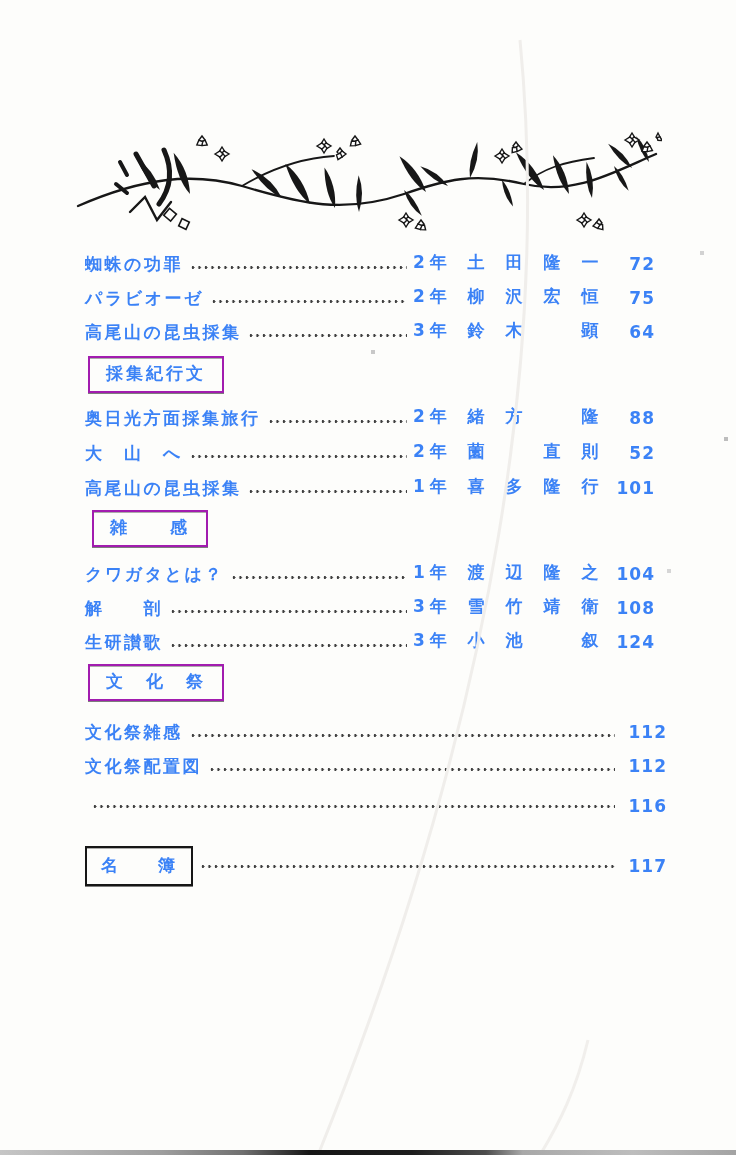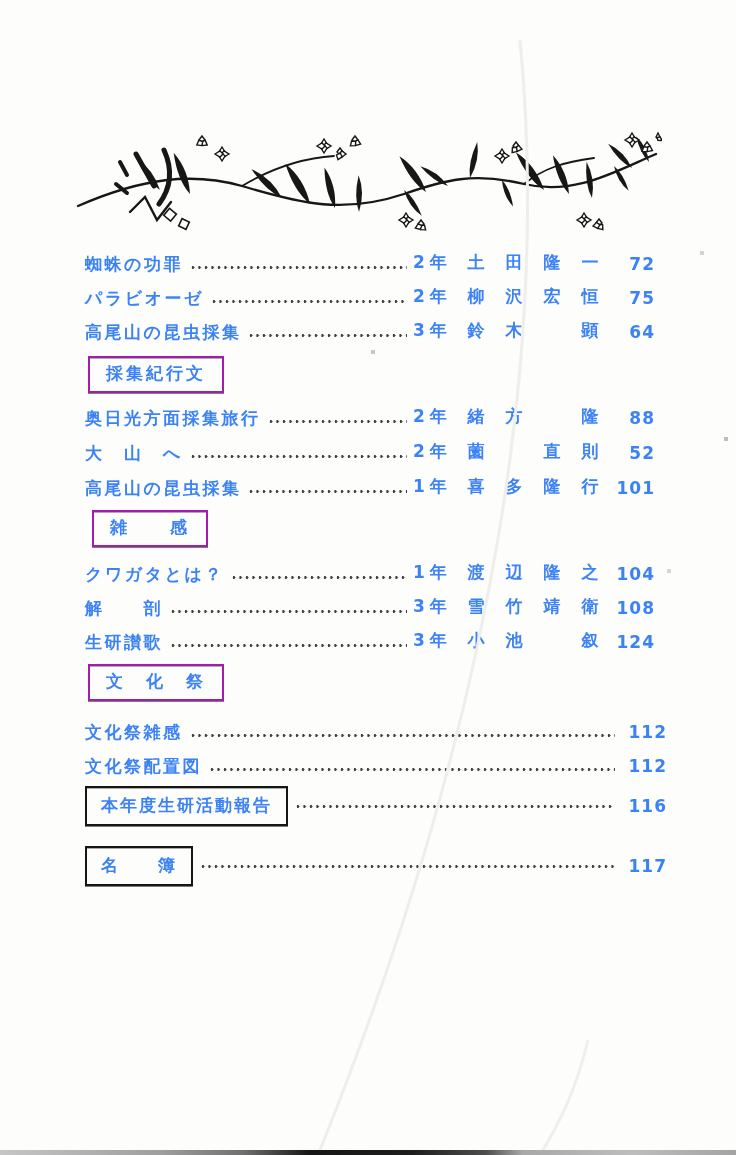--- a/index.html
+++ b/index.html
@@ -277,21 +277,20 @@
   <div class="row" style="top:720px">
     <span class="lead full"><span class="title">文化祭雑感</span><span class="dots"></span></span>
     <span class="pagenum">112</span>
   </div>
   <div class="row" style="top:754px">
     <span class="lead full"><span class="title">文化祭配置図</span><span class="dots"></span></span>
     <span class="pagenum">112</span>
   </div>
 
   <div class="boxrow" style="top:786px">
-    <span class="inlinebox">本年度生研活動報告</span>
     <span class="dots"></span>
     <span class="pagenum">116</span>
   </div>
   <div class="boxrow" style="top:846px">
     <span class="inlinebox">名　　簿</span>
     <span class="dots"></span>
     <span class="pagenum">117</span>
   </div>
 
 

